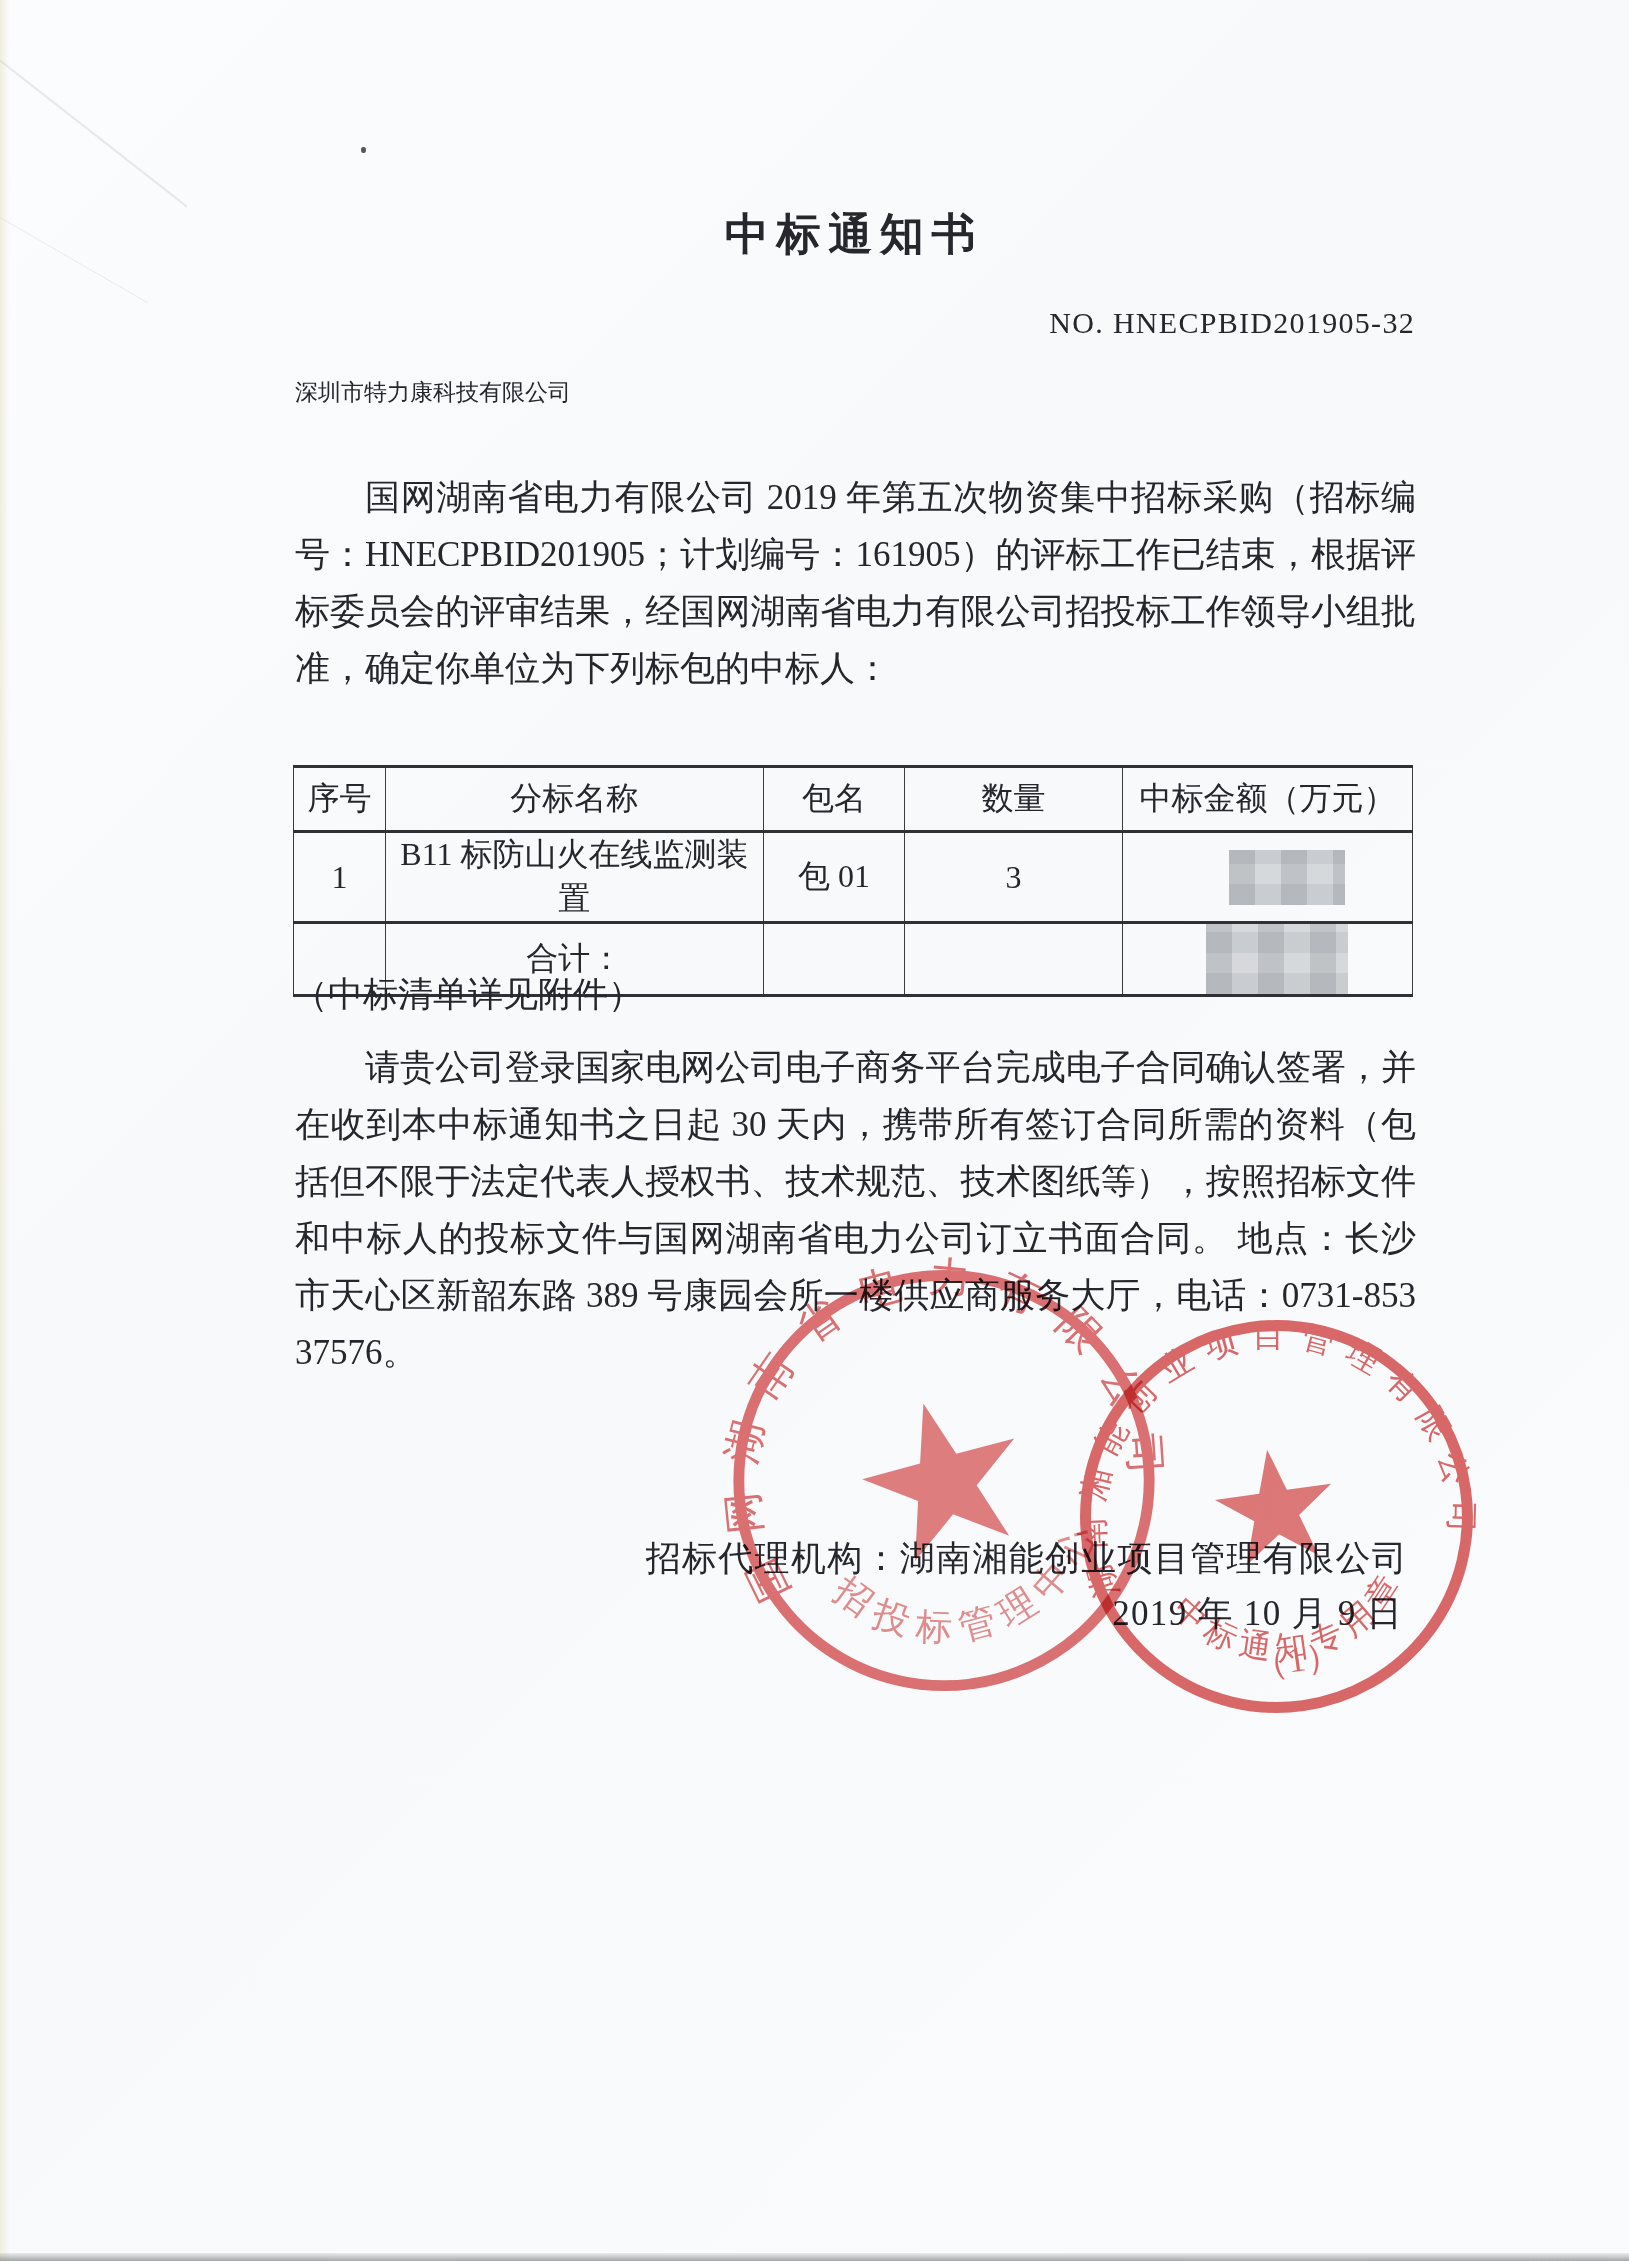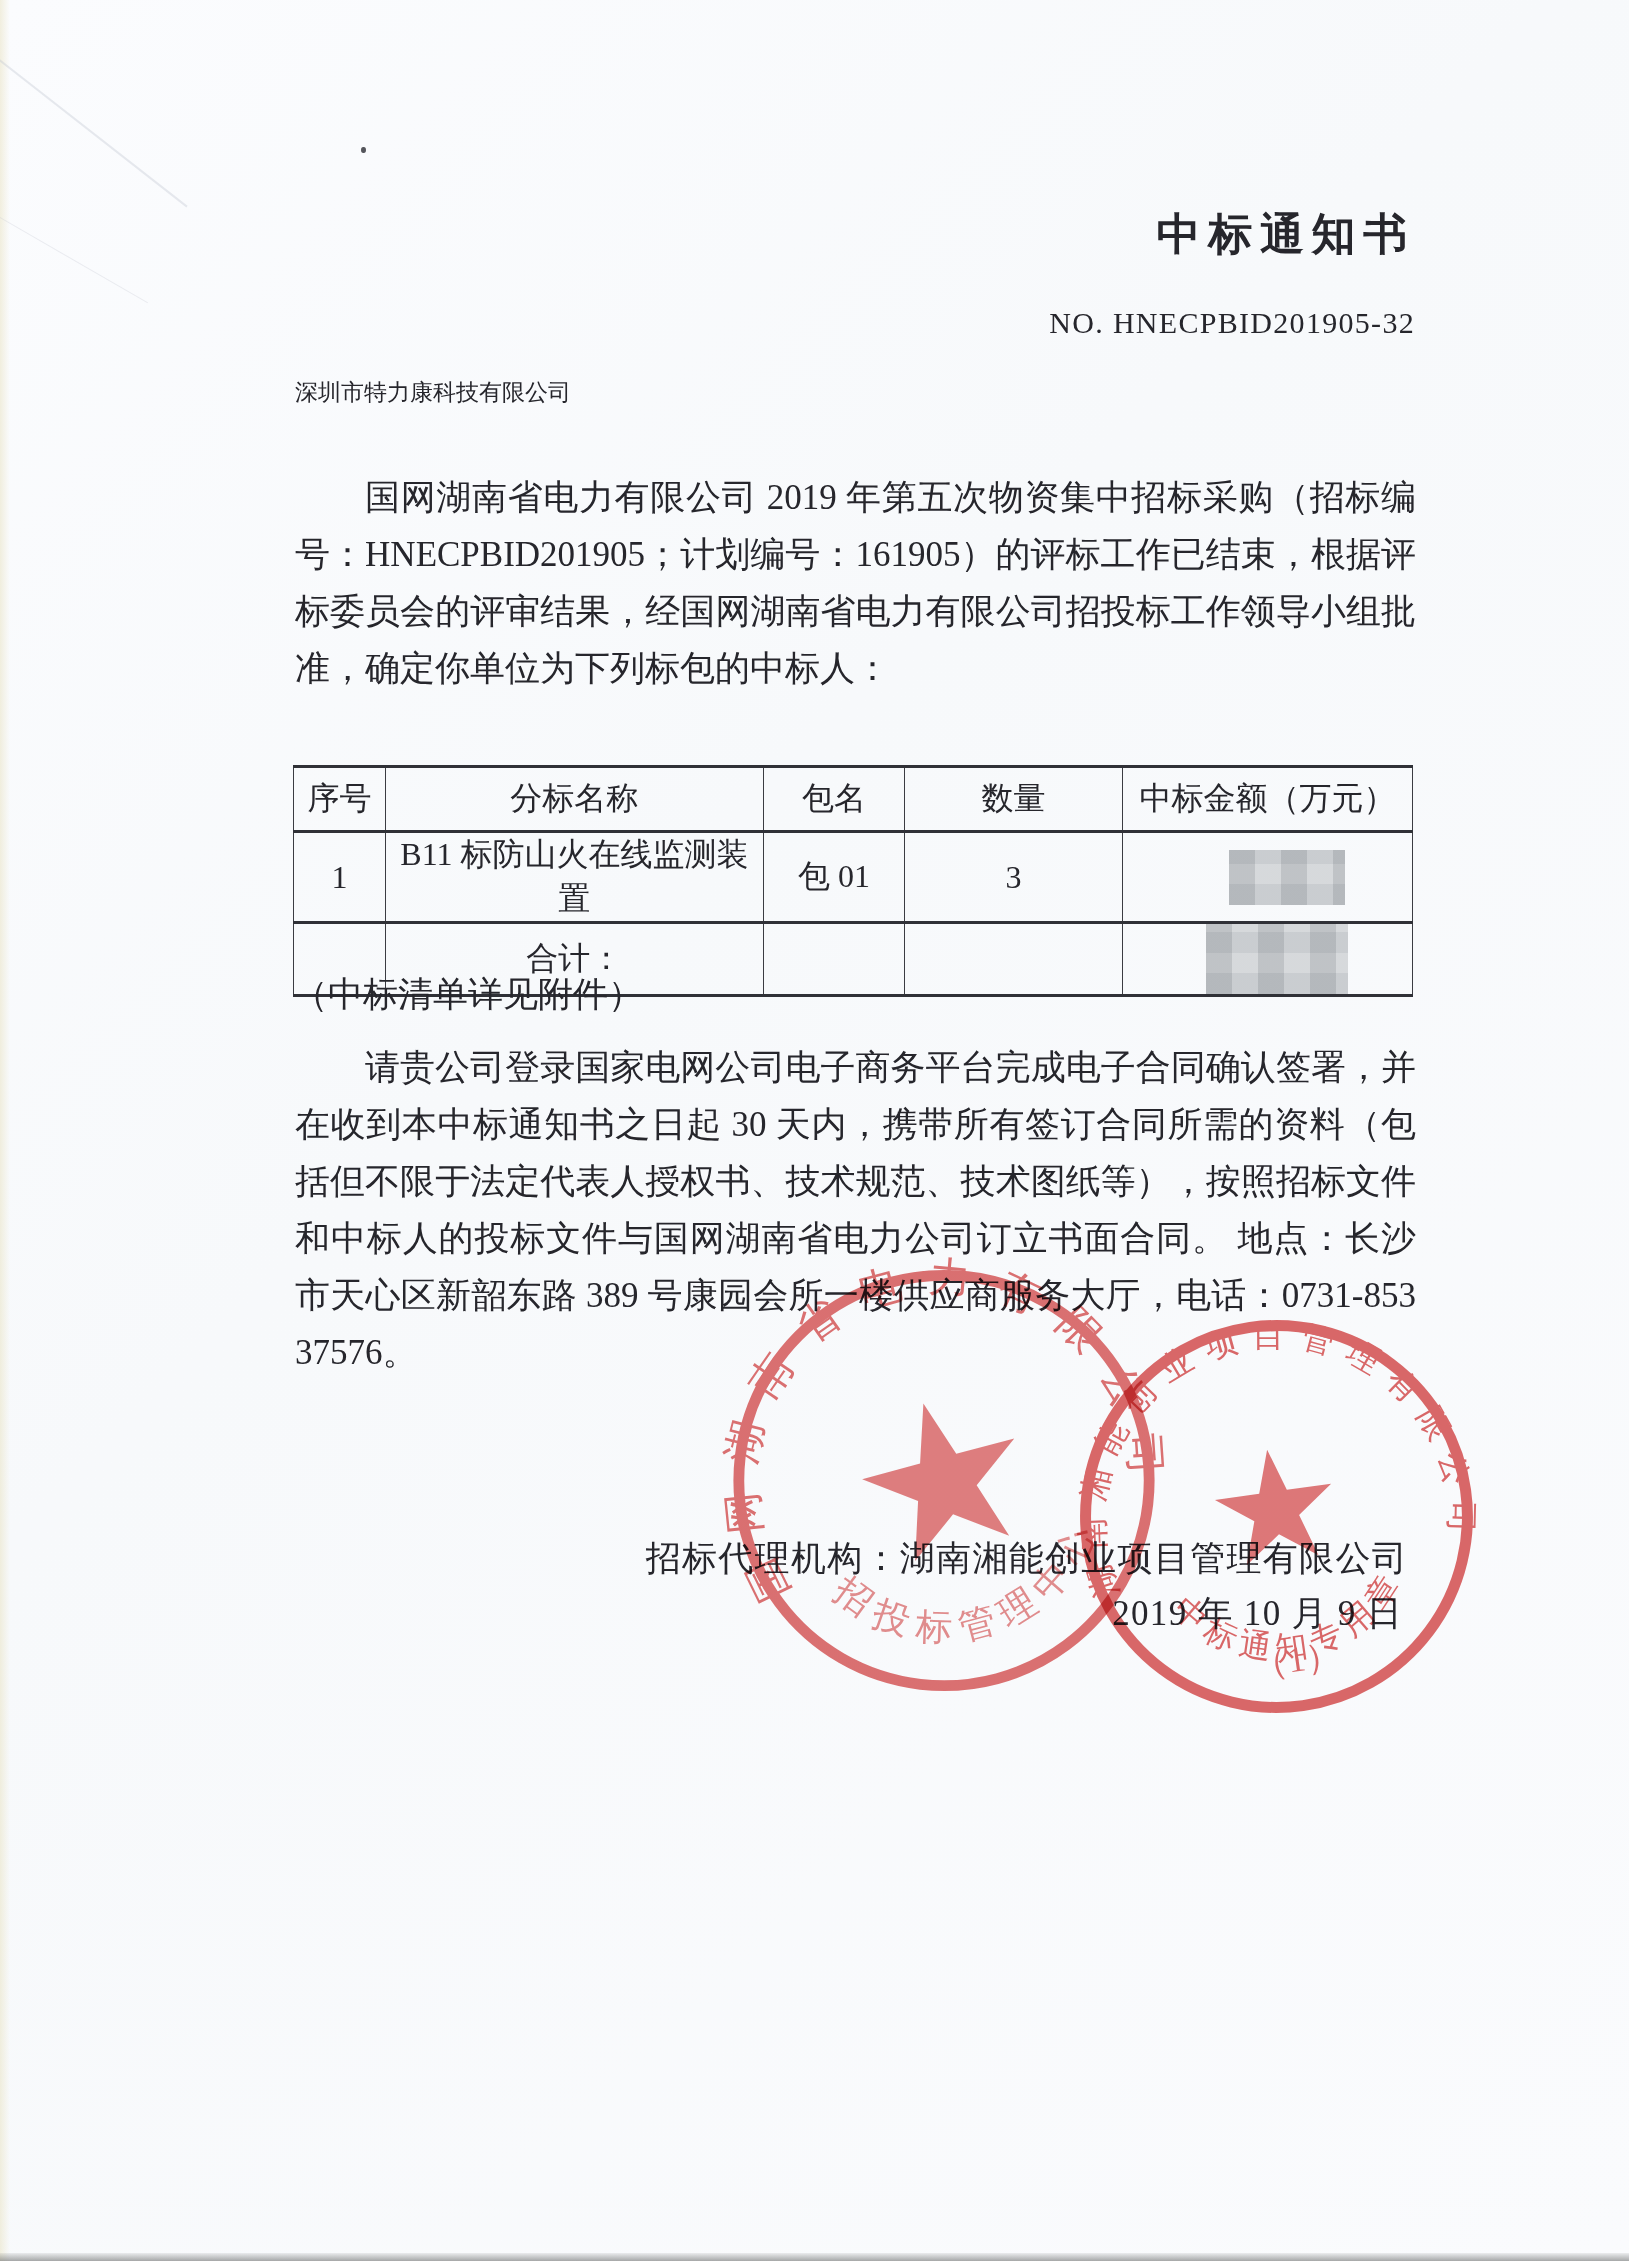--- a/index.html
+++ b/index.html
@@ -18,21 +18,21 @@
     background:linear-gradient(180deg,rgba(150,152,152,.15),rgba(120,122,122,.65));}
   .fold-line{position:absolute;left:-26px;top:39px;width:271px;height:1.9px;
     background:rgba(190,195,205,.35);transform:rotate(38deg);transform-origin:left top;}
   .fold-line2{position:absolute;left:-19.3px;top:206px;width:193px;height:1.3px;
     background:rgba(190,195,205,.28);transform:rotate(30deg);transform-origin:left top;}
   .spec-dot{position:absolute;left:361px;top:147px;width:4.5px;height:5.8px;border-radius:50%;
     background:#55565c;}
 
   .title{
     position:absolute;top:205px;left:293px;width:1122px;
-    text-align:right;font-size:44px;font-weight:600;letter-spacing:7.7px;
+    text-align:center;font-size:44px;font-weight:600;letter-spacing:7.7px;
   }
   .doc-no{
     position:absolute;top:306px;right:215px;
     font-size:30px;letter-spacing:1.3px;font-family:"Liberation Serif","DejaVu Serif",serif;
   }
   .recipient{position:absolute;top:377px;left:295px;font-size:23px;}
   .para{
     position:absolute;left:295px;width:1121px;
     font-size:35px;line-height:57px;text-align:justify;text-indent:2em;
     word-break:break-all;

